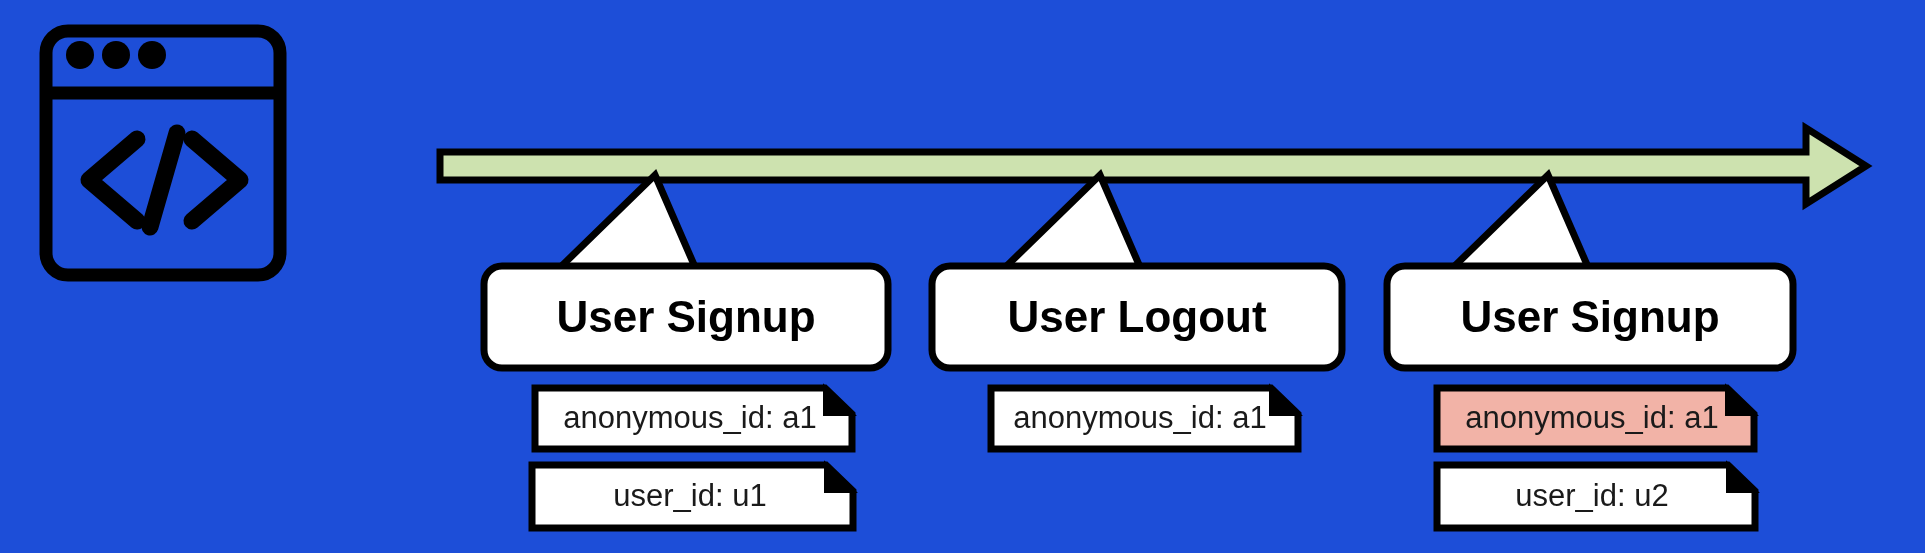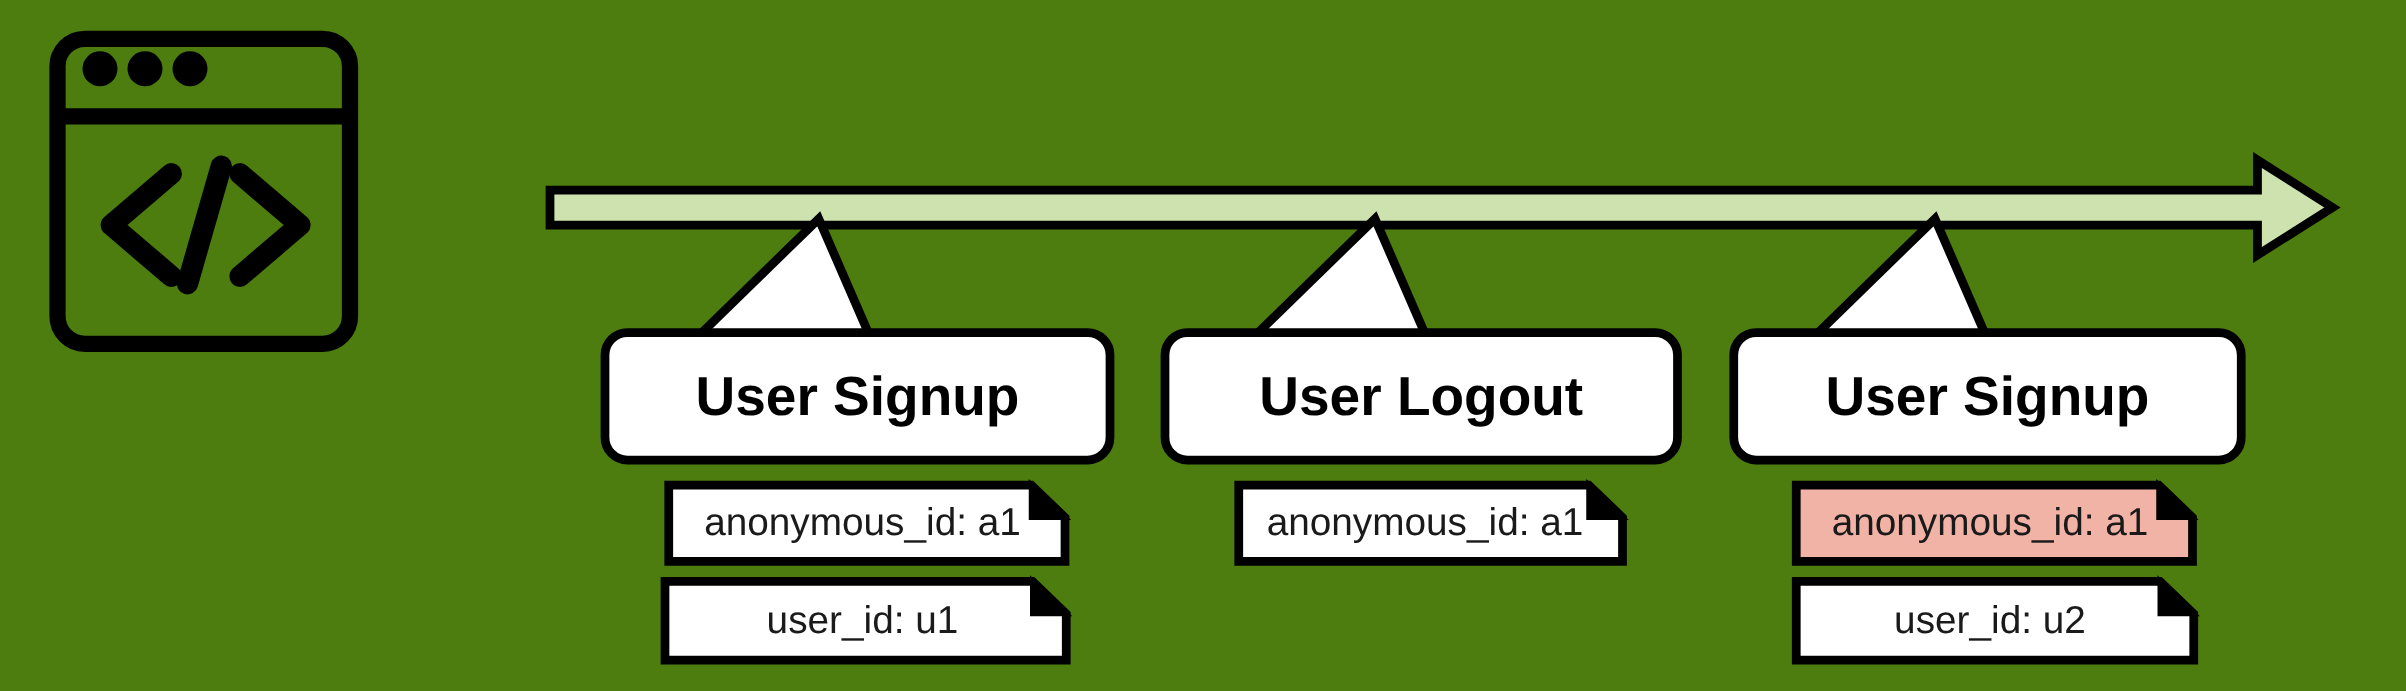--- a/index.html
+++ b/index.html
@@ -11,21 +11,21 @@
   body {
     font-family: "Liberation Sans", sans-serif;
     width: 1925px;
     height: 553px;
     overflow: hidden;
   }
   #canvas {
     position: relative;
     width: 1925px;
     height: 553px;
-    background: #4d7c0f;
+    background: #1d4ed8;
     text-decoration: underline;
   }
   #diagram-svg {
     position: absolute;
     left: 0;
     top: 0;
     width: 1925px;
     height: 553px;
     display: block;
   }

